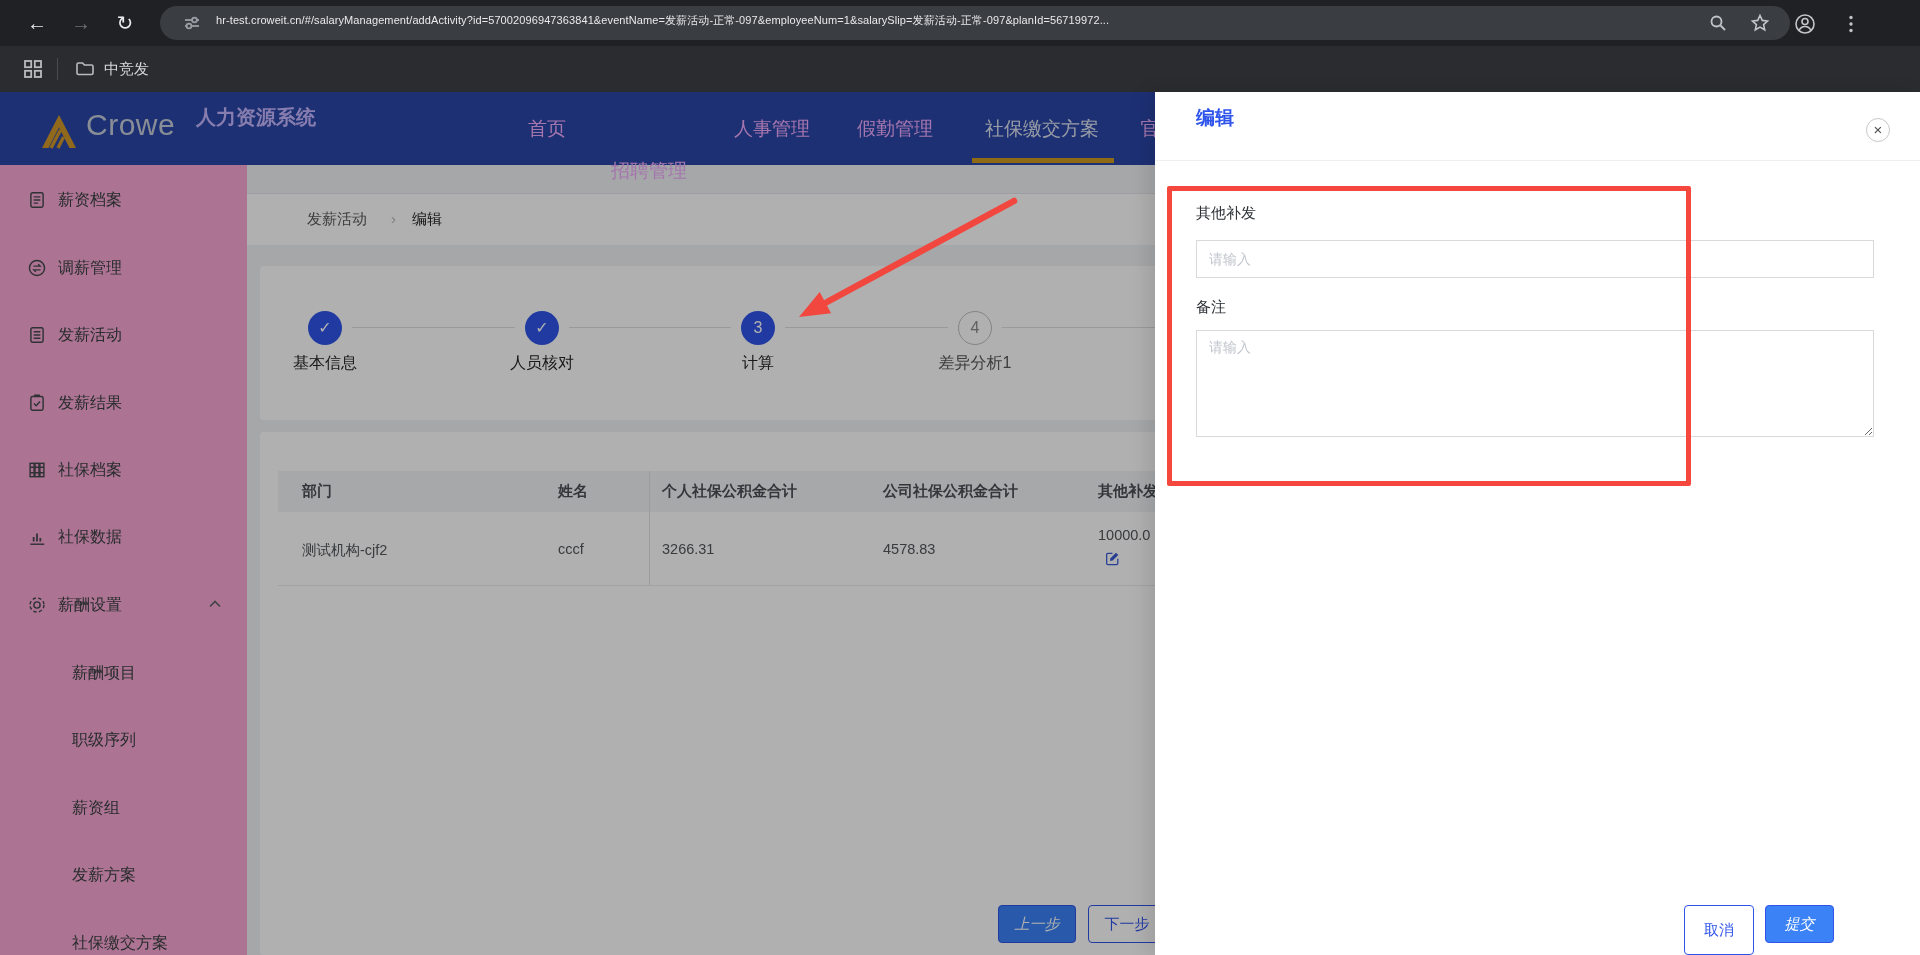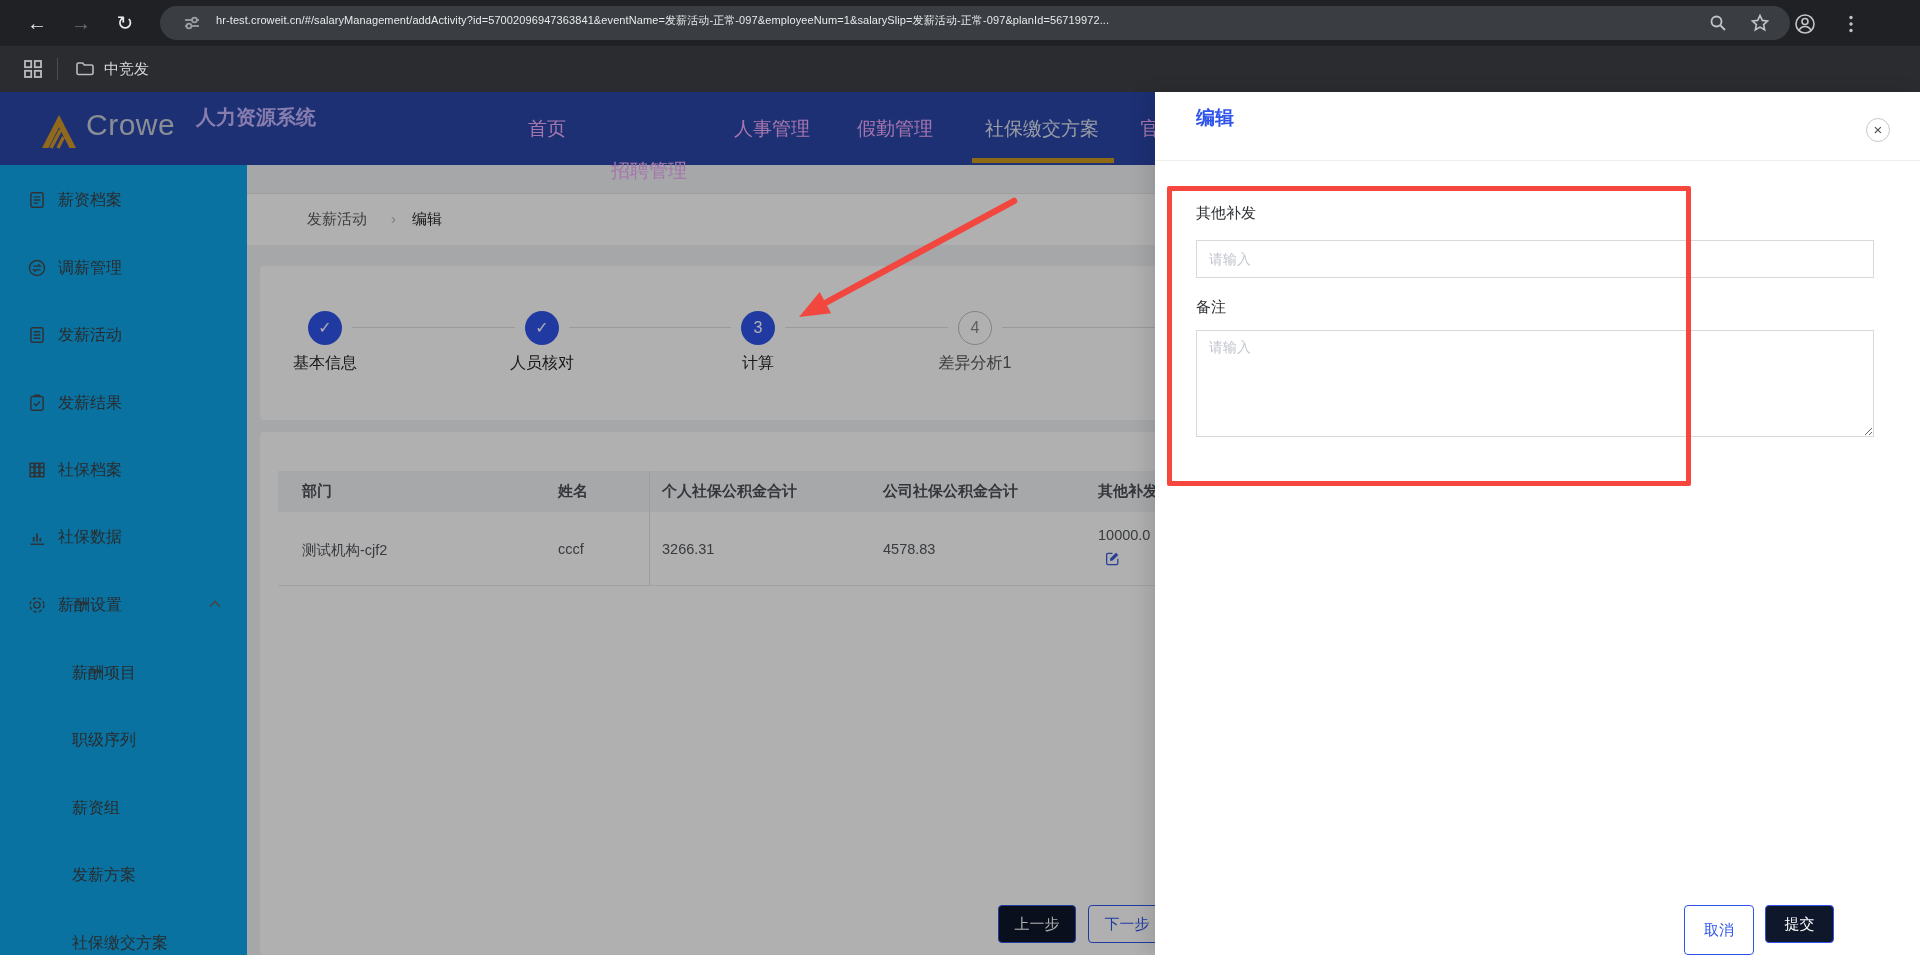--- a/index.html
+++ b/index.html
@@ -27,21 +27,21 @@
   
   #app-header { position:absolute; left:0; top:92px; width:1920px; height:73px; background:#2a46a8; }
   #brand { position:absolute; left:86px; top:16px; font-size:30px; color:#c7cdda; letter-spacing:.5px; }
   #product { position:absolute; left:196px; top:12px; font-size:20px; font-weight:bold; color:#c4b5fd; }
   .nav-item { position:absolute; top:24px; transform:translateX(-50%); font-size:19px;
               color:#f0abfc; white-space:nowrap; cursor:pointer; }
   .nav-item.active { color:#dde2ee; }
   #nav-underline { position:absolute; left:972px; bottom:2px; width:142px; height:5px; background:#cf9a1d; }
 
   
-  #sidebar { position:absolute; left:0; top:165px; width:247px; height:790px; background:#0ea5e9; }
+  #sidebar { position:absolute; left:0; top:165px; width:247px; height:790px; background:#f9a8d4; }
   .side-item { position:absolute; left:0; width:247px; height:24px; cursor:pointer; }
   .side-item .s-icon { position:absolute; left:27px; top:1px; width:20px; height:20px; color:#45494e; }
   .side-item .s-label { position:absolute; left:58px; top:1px; font-size:16px; color:#3c4043; }
   .side-sub .s-label { left:72px; }
   .chev { position:absolute; left:208px; top:5px; width:14px; height:10px; color:#5f6368; }
 
   
   #breadcrumb-bar { position:absolute; left:247px; top:193px; width:1673px; height:52px;
                     background:#fff; border-top:1px solid #e3e5e9; }
   #breadcrumb-bar .bc { position:absolute; top:16px; font-size:15px; }
@@ -58,21 +58,21 @@
 
   #table-card { left:260px; top:432px; width:1630px; height:523px; }
   #thead { position:absolute; left:18px; top:39px; width:1594px; height:41px; background:#f2f3f5; }
   .th { position:absolute; top:11px; font-size:15px; color:#4b5056; font-weight:bold; white-space:nowrap; }
   .td { position:absolute; font-size:14.5px; color:#53575c; white-space:nowrap; }
   #row-border { position:absolute; left:18px; top:153px; width:1594px; height:1px; background:#ebebeb; }
   #col-divider { position:absolute; left:389px; top:39px; width:1px; height:114px; background:#e2e2e2; }
 
   .btn { position:absolute; border-radius:4px; font-size:15px; text-align:center; cursor:pointer;
          font-family:"Liberation Sans", sans-serif; }
-  .btn-primary { background:#0f172a; color:#fff; border:1px solid #2f54eb; }
+  .btn-primary { background:#3b82f6; color:#fff; border:1px solid #2f54eb;font-style:italic; }
   .btn-outline { background:#fff; color:#2f54eb; border:1px solid #2f54eb; }
 
   
   #mask { position:absolute; left:0; top:92px; width:1920px; height:863px;
           background:rgba(0,0,0,0.31); z-index:10; }
 
   
   #drawer { position:absolute; left:1155px; top:92px; width:765px; height:863px; background:#fff;
             z-index:20; box-shadow:-8px 0 18px rgba(0,0,0,.10); }
   #drawer-title { position:absolute; left:41px; top:13px; font-size:19px; font-weight:bold; color:#2f54eb; }

